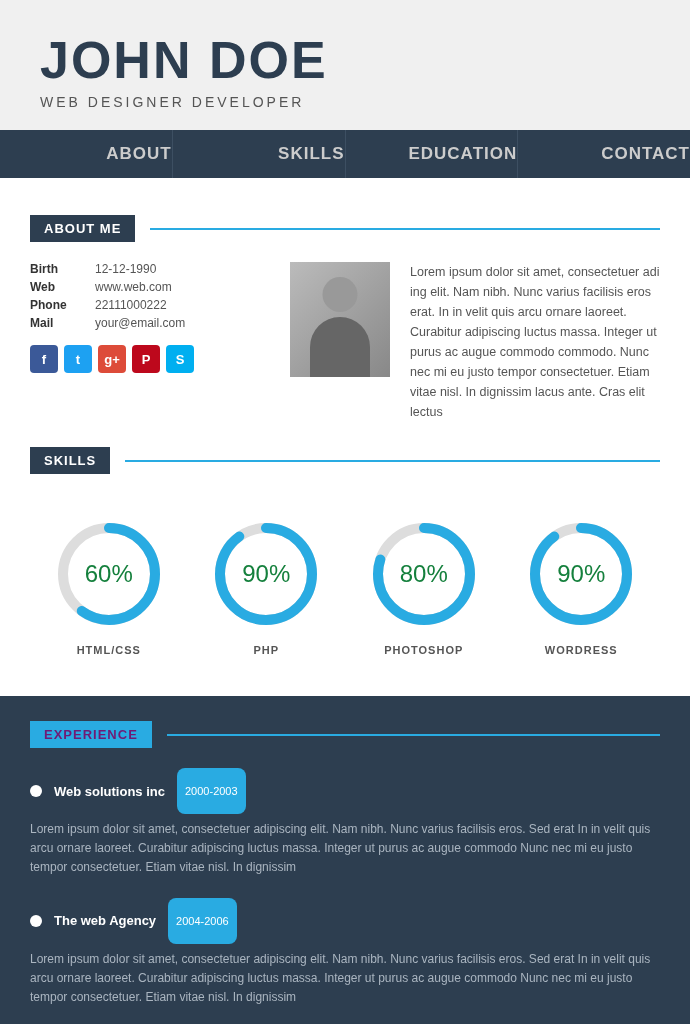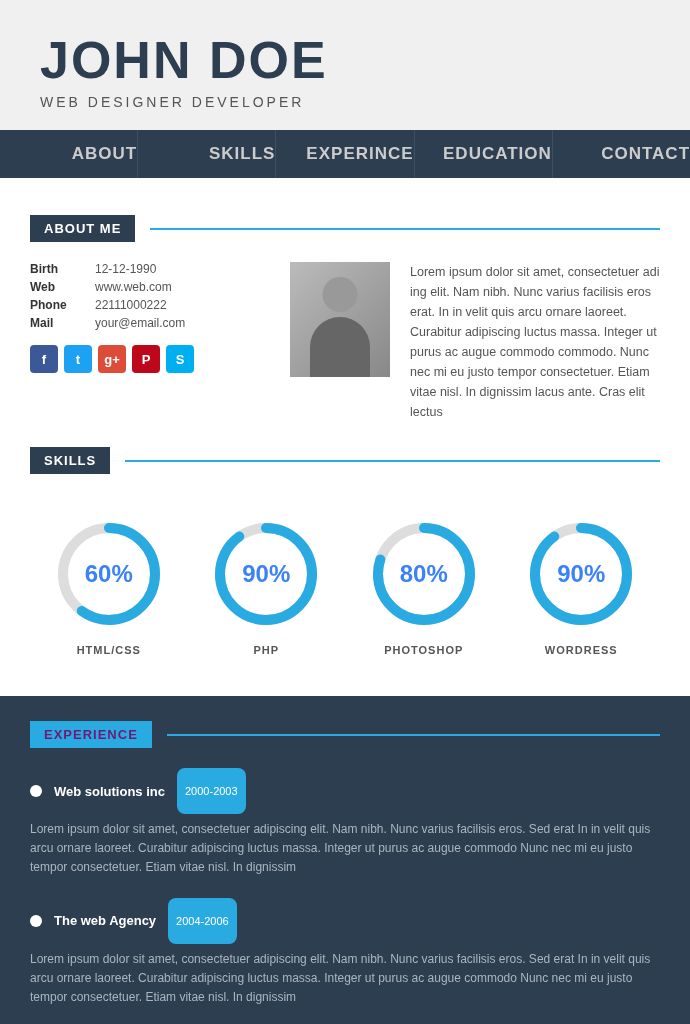--- a/index.html
+++ b/index.html
@@ -40,21 +40,21 @@
     .about-text { flex: 1; font-size: 12.5px; color: #555; line-height: 1.6; }
 
     
     .skills-content { display: flex; justify-content: space-around; padding: 20px 30px 10px; }
     .skill-item { display: flex; flex-direction: column; align-items: center; }
     .skill-label { font-size: 11px; font-weight: 700; letter-spacing: 1px; text-transform: uppercase; color: #555; margin-top: 10px; }
 
     
     .donut { position: relative; width: 120px; height: 120px; }
     .donut svg { transform: rotate(-90deg); }
-    .donut-text { position: absolute; top: 50%; left: 50%; transform: translate(-50%, -50%); font-size: 24px; font-weight: 700; color: #3b82f6; }
+    .donut-text { position: absolute; top: 50%; left: 50%; transform: translate(-50%, -50%); font-size: 24px; font-weight: 400; color: #15803d; }
 
     
     .dark-section { background: #2d3e50; padding: 0 30px 30px; }
 
     
     .dark-section-header { display: flex; align-items: center; padding-top: 25px; margin-bottom: 20px; }
     .dark-section-label { background: #29abe2; color: #701a75; font-size: 13px; font-weight: 700; padding: 6px 14px; letter-spacing: 1px; text-transform: uppercase; }
     .dark-section-line { flex: 1; height: 2px; background: #29abe2; margin-left: 15px; }
 
     
@@ -74,21 +74,20 @@
 <body>
 
 <div class="header">
   <h1>JOHN DOE</h1>
   <h2>WEB DESIGNER DEVELOPER</h2>
 </div>
 
 <nav>
   <a>ABOUT</a>
   <a>SKILLS</a>
-  <a>EXPERINCE</a>
   <a>EDUCATION</a>
   <a>CONTACT</a>
 </nav>
 
 <div class="white-section">
 
   <div class="section-header">
     <span class="section-header-label">ABOUT ME</span>
     <div class="section-header-line"></div>
   </div>

